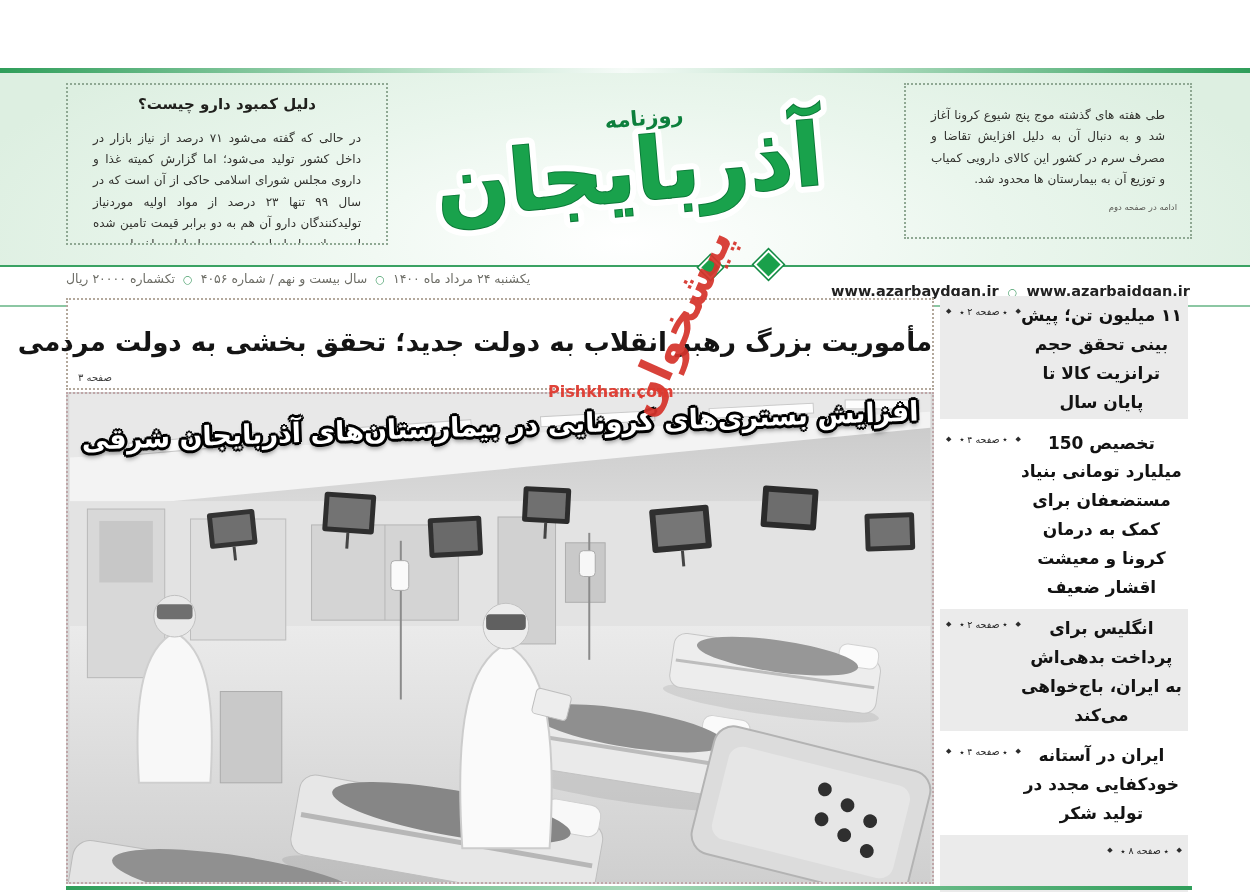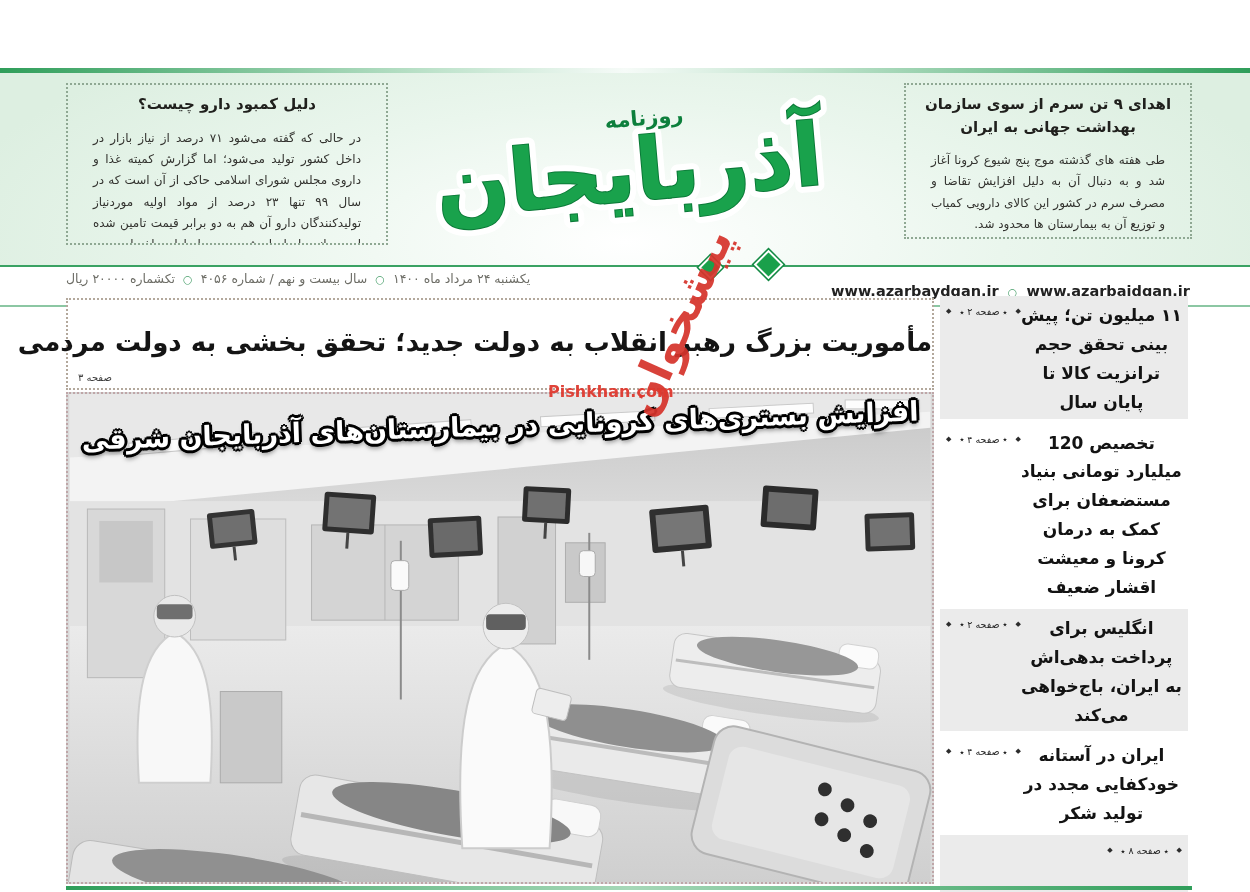--- a/index.html
+++ b/index.html
@@ -82,21 +82,20 @@
 
     <div class="brand">
       <svg viewBox="0 0 476 192">
         <text x="238" y="128" text-anchor="middle" font-family="DejaVu Sans, sans-serif" font-size="86" font-weight="bold" fill="#ffffff" stroke="#ffffff" stroke-width="14" stroke-linejoin="round" transform="rotate(-5 238 110)">آذربایجان</text>
         <text x="238" y="128" text-anchor="middle" font-family="DejaVu Sans, sans-serif" font-size="86" font-weight="bold" fill="#19a24c" stroke="#0b7a38" stroke-width="2" paint-order="stroke" transform="rotate(-5 238 110)">آذربایجان</text>
         <text x="252" y="52" text-anchor="middle" font-family="DejaVu Sans, sans-serif" font-size="21" font-weight="bold" fill="#0d7f3c" transform="rotate(-5 252 46)">روزنامه</text>
       </svg>
     </div>
 
     <div class="teaser right-teaser">
-      <h2>اهدای ۹ تن سرم از سوی سازمان بهداشت جهانی به ایران</h2>
       <p>طی هفته های گذشته موج پنج شیوع کرونا آغاز شد و به دنبال آن به دلیل افزایش تقاضا و مصرف سرم در کشور این کالای دارویی کمیاب و توزیع آن به بیمارستان ها محدود شد.</p>
       <div class="more">ادامه در صفحه دوم</div>
     </div>
   </header>
 
   <span class="cal-dot d1"></span>
   <span class="cal-dot d2"></span>
 
   <div class="dateline">
     <div class="dl-left">
@@ -258,21 +257,21 @@
             <span class="dv-orn">٭</span>
             <span>صفحه ۲</span>
             <span class="dv-orn">٭</span>
           </span>
         <span class="dv-line"></span>
         <span class="dv-end">◆</span>
       </div>
     </div>
 
     <div class="s-item i1">
-      <p class="s-text">تخصیص 120 میلیارد تومانی بنیاد مستضعفان برای کمک به درمان کرونا و معیشت اقشار ضعیف</p>
+      <p class="s-text">تخصیص 150 میلیارد تومانی بنیاد مستضعفان برای کمک به درمان کرونا و معیشت اقشار ضعیف</p>
       <div class="s-divider">
         <span class="dv-end">◆</span>
         <span class="dv-line"></span>
         <span class="dv-label">
             <span class="dv-orn">٭</span>
             <span>صفحه ۴</span>
             <span class="dv-orn">٭</span>
           </span>
         <span class="dv-line"></span>
         <span class="dv-end">◆</span>

